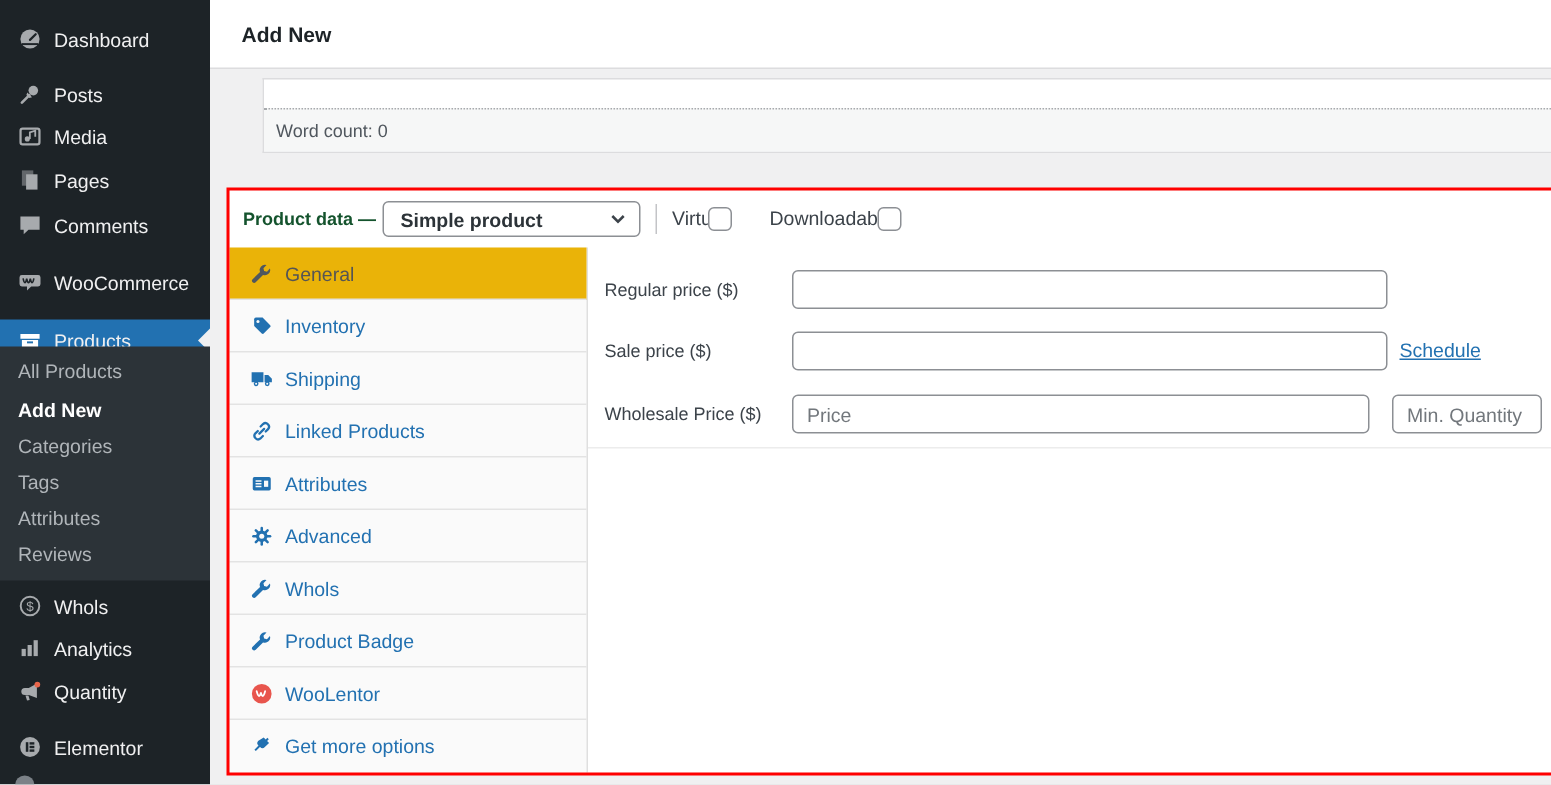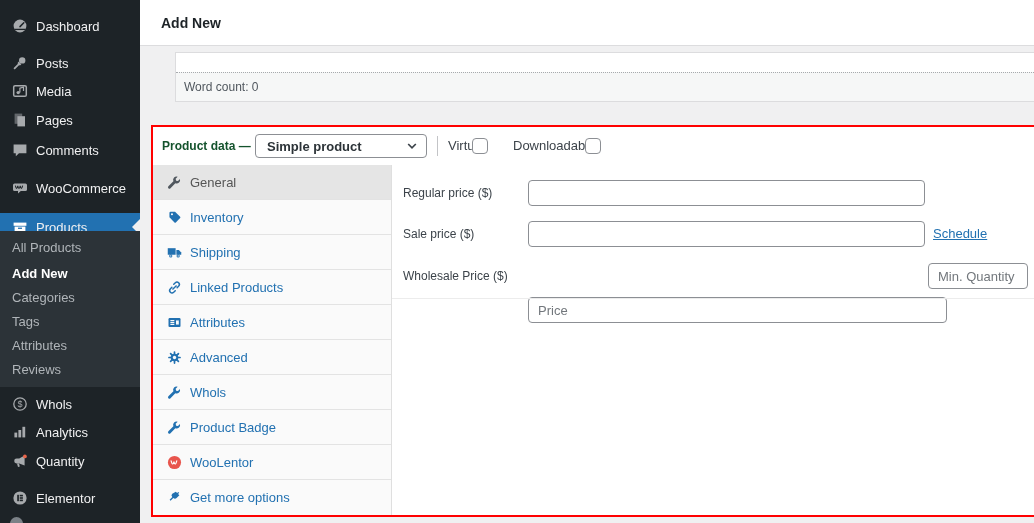--- a/index.html
+++ b/index.html
@@ -46,21 +46,21 @@
                padding:0 8px 0 11px; box-sizing:border-box; font-size:13px; font-weight:600; color:#2c3338; cursor:pointer; }
   .pd-sep { position:absolute; left:284px; top:9px; width:1px; height:20px; background:#c3c4c7; }
   .pd-label { position:absolute; top:0; line-height:38px; font-size:13px; color:#3c434a; }
   .pd-checkbox { position:absolute; top:11px; width:16px; height:16px; border:1px solid #8c8f94; border-radius:4px;
                  background:#fff; box-sizing:border-box; cursor:pointer; }
 
   .pd-tabs { position:absolute; left:0; top:38px; width:239px; bottom:0; margin:0; padding:0; list-style:none;
              background:#fafafa; border-right:1px solid #dfdfdf; box-sizing:border-box; }
   .pd-tab { height:35px; box-sizing:border-box; border-bottom:1px solid #e3e3e3; display:flex; align-items:center;
             padding-left:14px; gap:8px; font-size:13px; color:#2271b1; cursor:pointer; }
-  .pd-tab.active { background:#e5e5e5; color:#555555; }
+  .pd-tab.active { background:#eab308; color:#555555; }
   .tab-icon { width:15px; height:15px; flex:none; display:flex; color:#2271b1; }
   .pd-tab.active .tab-icon { color:#50575e; }
   .tab-icon svg { width:15px; height:15px; display:block; }
 
   .pd-content { position:absolute; left:239px; top:38px; right:0; bottom:0; background:#fff; }
   .field-label { position:absolute; left:11px; font-size:12px; color:#3c434a; }
   .field-input { position:absolute; height:26px; border:1px solid #8c8f94; border-radius:4px; box-sizing:border-box;
                  font-size:13px; padding:0 9px; color:#2c3338; font-family:inherit; background:#fff; outline:none; }
   .field-input::placeholder { color:#72777c; opacity:1; }
   .schedule-link { position:absolute; left:541px; top:61px; font-size:13px; color:#2271b1;
@@ -346,21 +346,21 @@
 
     <div class="pd-content">
       <label class="field-label" style="top:21px">Regular price ($)</label>
       <input class="field-input" style="top: 15px; left: 136px; width: 397px;" type="text">
 
       <label class="field-label" style="top:62px">Sale price ($)</label>
       <input class="field-input" style="top: 56px; left: 136px; width: 397px;" type="text">
       <a class="schedule-link">Schedule</a>
 
       <label class="field-label" style="top:104px">Wholesale Price ($)</label>
-      <input class="field-input" style="top: 98px; left: 136px; width: 419px; margin-top: 34px;" type="text" placeholder="Price">
+      <input class="field-input" style="top: 98px; left: 136px; width: 385px;" type="text" placeholder="Price">
       <input class="field-input" style="top: 98px; left: 536px; width: 100px;" type="text" placeholder="Min. Quantity">
 
       <div class="group-divider"></div>
     </div>
   </section>
 
   <div class="redbox"></div>
 
 </div>
 

